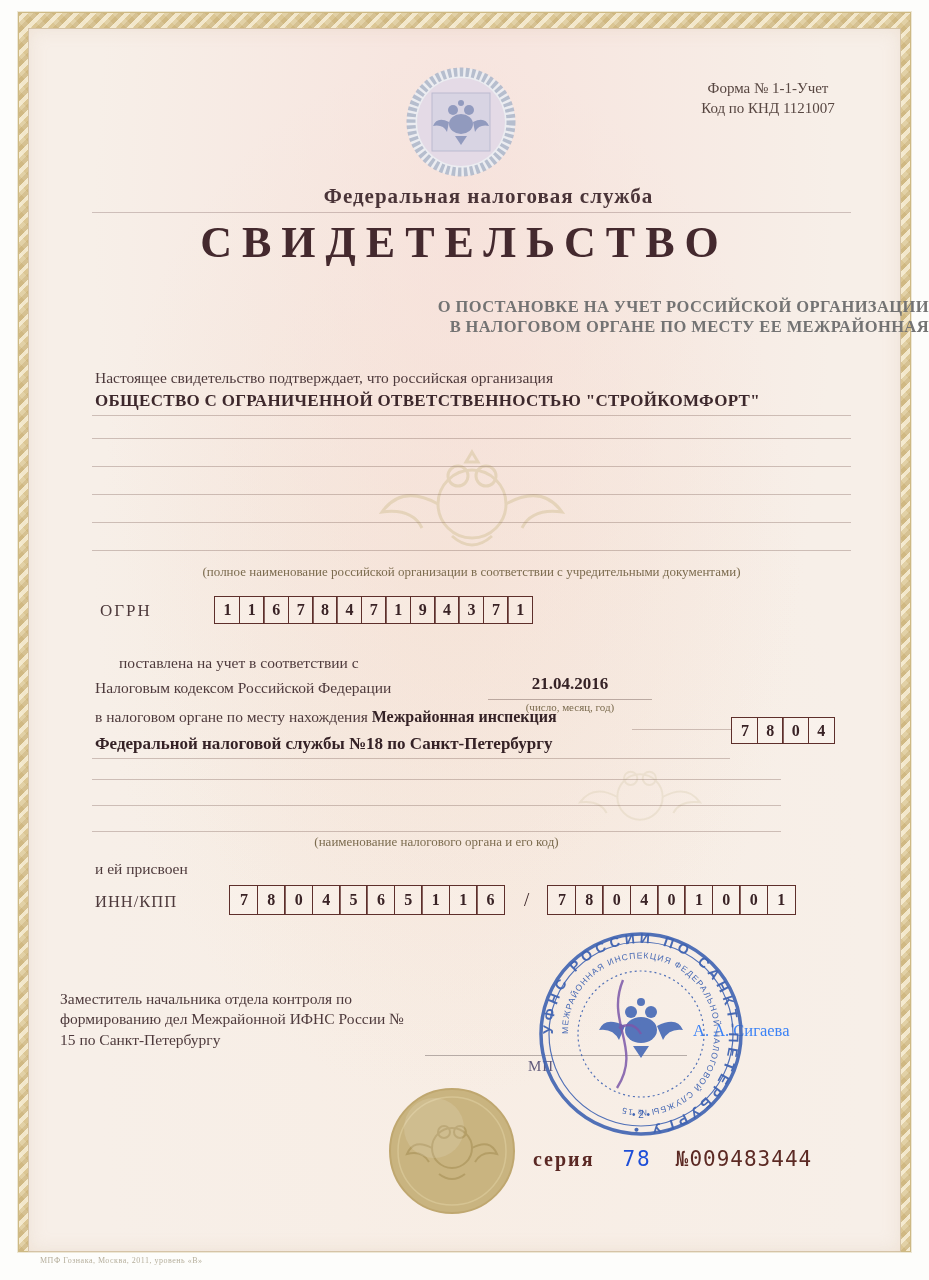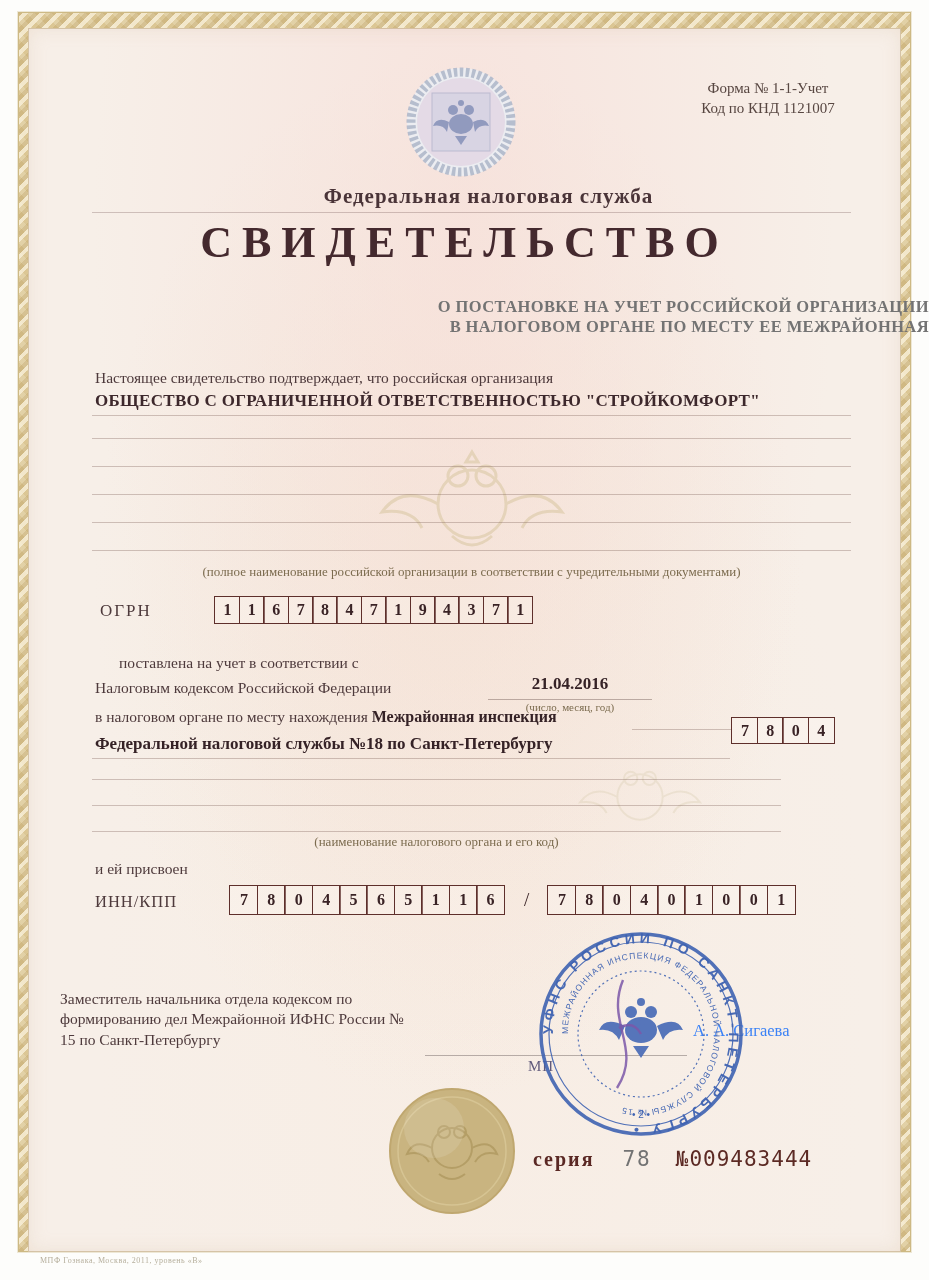--- a/index.html
+++ b/index.html
@@ -84,21 +84,21 @@
   .sig-line{left:425px;top:1055px;width:262px;height:1px;background:rgba(85,72,72,.4);}
   .mp{left:528px;top:1058px;font-size:15px;color:rgba(58,53,96,.8);letter-spacing:1px;}
   .signer{left:693px;top:1021px;font-size:16.5px;color:#3b82f6;}
   .stamp{left:535px;top:928px;}
   .gold-seal{left:389px;top:1088px;}
   .watermark{left:352px;top:424px;opacity:.55;}
   .watermark2{left:560px;top:742px;opacity:.35;}
 
   .series-row{left:533px;top:1147px;display:flex;align-items:baseline;}
   .series-label{font-size:20px;font-weight:bold;color:#5a2824;letter-spacing:2px;}
-  .series-region{margin-left:28px;font-family:"DejaVu Sans Mono",monospace;font-size:21px;color:#737373;letter-spacing:2px;}
+  .series-region{margin-left:28px;font-family:"DejaVu Sans Mono",monospace;font-size:21px;color:#1d4ed8;letter-spacing:2px;}
   .series-number{margin-left:24px;font-family:"DejaVu Sans Mono",monospace;font-size:21px;color:#5c2a24;letter-spacing:1px;}
 
   .imprint{left:40px;top:1256px;font-size:8px;color:rgba(143,132,105,.65);letter-spacing:.5px;}
 </style>
 </head>
 <body>
 
 <div class="page">
   <div class="frame"></div>
   <div class="inner"></div>
@@ -227,21 +227,21 @@
       <span class="cell">0</span>
       <span class="cell">4</span>
       <span class="cell">0</span>
       <span class="cell">1</span>
       <span class="cell">0</span>
       <span class="cell">0</span>
       <span class="cell">1</span>
     </div>
 
     <div class="abs official">
-      <div>Заместитель начальника отдела кодексом по</div>
+      <div>Заместитель начальника отдела контроля по</div>
       <div>формированию дел Межрайонной ИФНС России №</div>
       <div>15 по Санкт-Петербургу</div>
     </div>
 
     <div class="abs sig-line"></div>
     <div class="abs mp">МП</div>
     <div class="abs signer">А. А. Сигаева</div>
 
     <svg class="abs stamp" width="212" height="212" viewBox="0 0 212 212">
       <defs>

